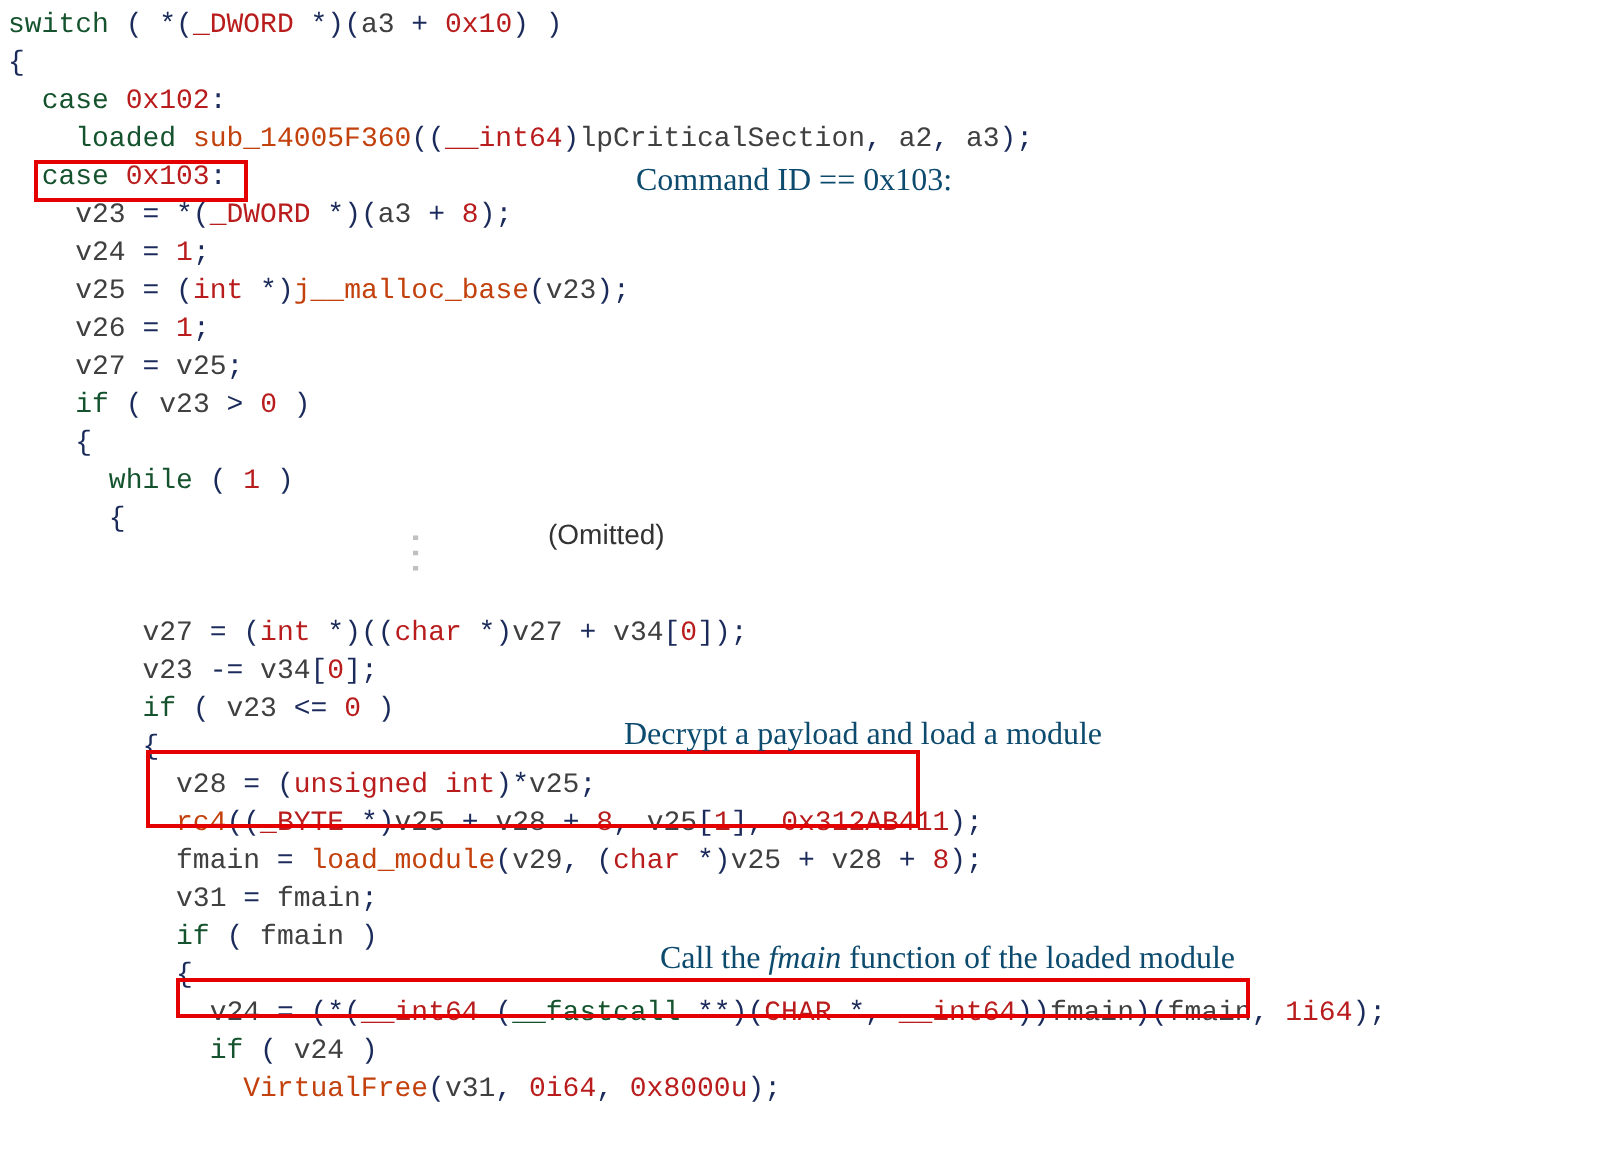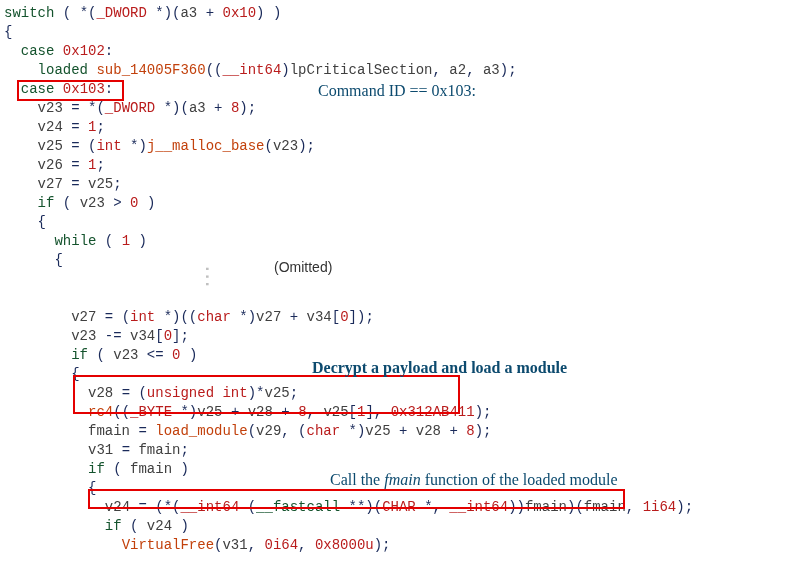--- a/index.html
+++ b/index.html
@@ -81,19 +81,19 @@
 <div class="line">          {</div>
 <div class="line">            <span class="tok-var">v24</span> = (*(<span class="tok-ty">__int64</span> (<span class="tok-kw">__fastcall</span> **)(<span class="tok-ty">CHAR</span> *, <span class="tok-ty">__int64</span>))<span class="tok-var">fmain</span>)(<span class="tok-var">fmain</span>, <span class="tok-num">1i64</span>);</div>
 <div class="line">            <span class="tok-kw">if</span> ( <span class="tok-var">v24</span> )</div>
 <div class="line">              <span class="tok-func">VirtualFree</span>(<span class="tok-var">v31</span>, <span class="tok-num">0i64</span>, <span class="tok-num">0x8000u</span>);</div>
 
 <div class="redbox" style="top:80px; left:17px; width:107px; height:21px;"></div>
 <div class="redbox" style="top:375px; left:73px; width:387px; height:39px;"></div>
 <div class="redbox" style="top:489px; left:88px; width:537px; height:20px;"></div>
 
 <div class="annot" style="top:81px; left:318px;">Command ID == 0x103:</div>
-<div class="annot" style="top:358px; left:312px;font-weight:bold;">Decrypt a payload and load a module</div>
+<div class="annot" style="top:358px; left:312px;">Decrypt a payload and load a module</div>
 <div class="annot" style="top:470px; left:330px;">
   <span>Call the </span><i>fmain</i><span> function of the loaded module</span>
 </div>
 
 <div class="dots" style="top:268px; left:201px;">…</div>
 <div class="omitted" style="top:258px; left:234px;margin-left:40px;">(Omitted)</div>
 
 </body></html>

